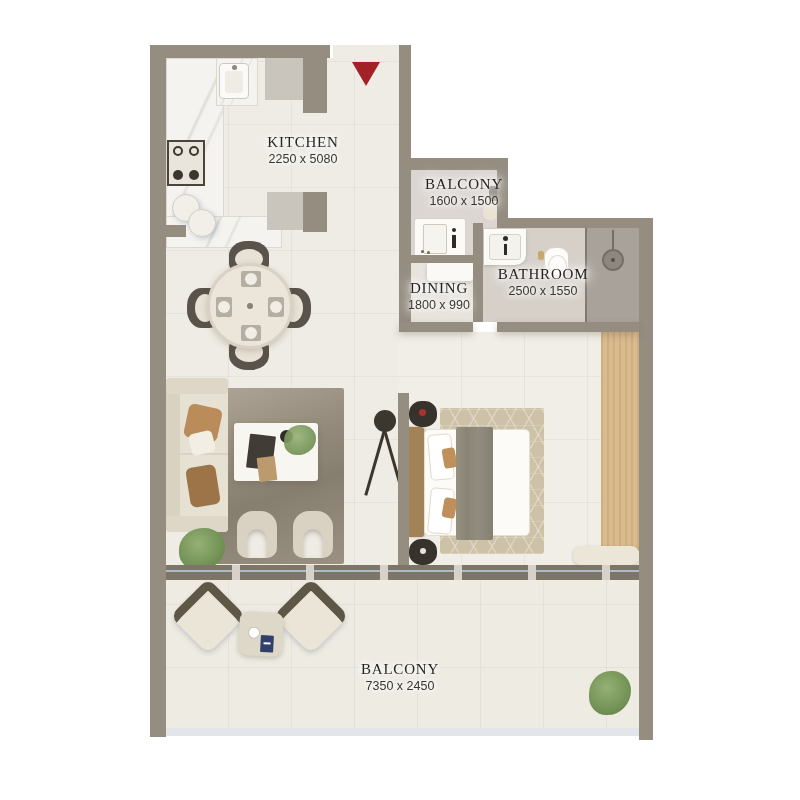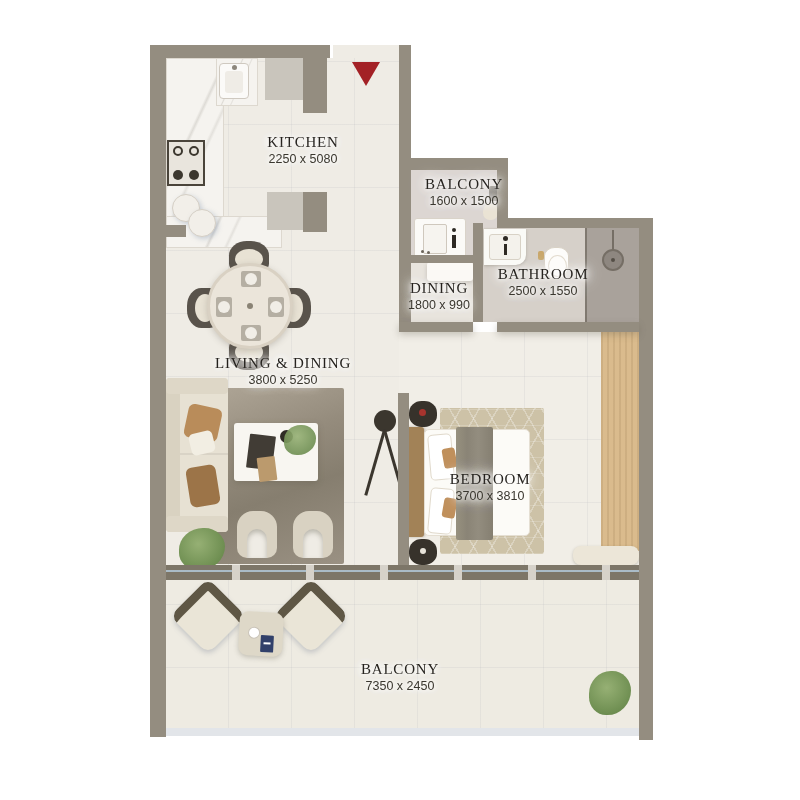--- a/index.html
+++ b/index.html
@@ -204,26 +204,18 @@
     <div class="room-dims">1600 x 1500</div>
   </div>
   <div class="label" style="left:439px;top:280px;">
     <div class="room-name">DINING</div>
     <div class="room-dims">1800 x 990</div>
   </div>
   <div class="label" style="left:543px;top:266px;">
     <div class="room-name">BATHROOM</div>
     <div class="room-dims">2500 x 1550</div>
   </div>
-  <div class="label" style="left:283px;top:355px;">
-    <div class="room-name">LIVING &amp; DINING</div>
-    <div class="room-dims">3800 x 5250</div>
-  </div>
-  <div class="label" style="left:490px;top:471px;">
-    <div class="room-name">BEDROOM</div>
-    <div class="room-dims">3700 x 3810</div>
-  </div>
   <div class="label" style="left:400px;top:661px;">
     <div class="room-name">BALCONY</div>
     <div class="room-dims">7350 x 2450</div>
   </div>
 
 </div>
 
 </body></html>

